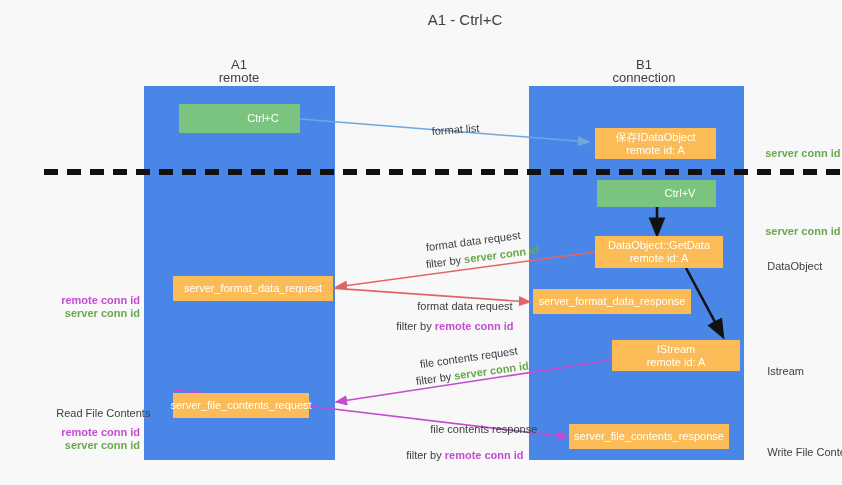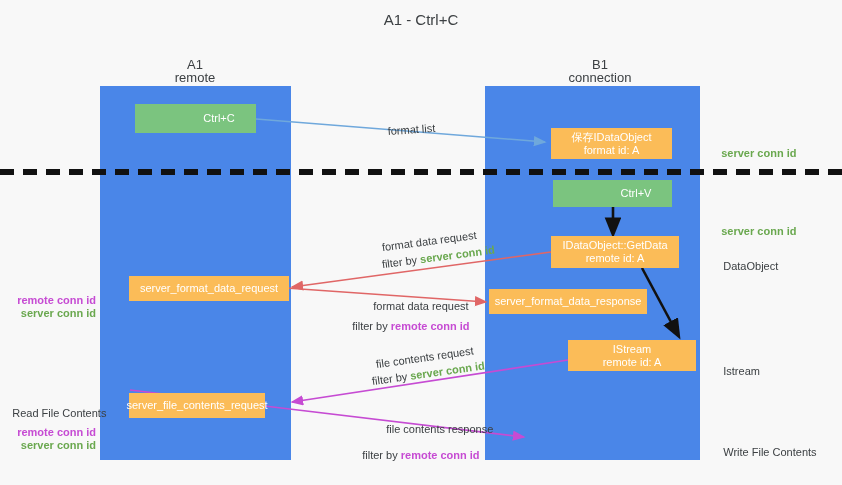--- a/index.html
+++ b/index.html
@@ -2,21 +2,21 @@
 <html><head>
 <meta charset="utf-8">
 <style>
   html,body{margin:0;padding:0;}
   body{
     width:842px;height:485px;position:relative;
     background:#f8f8f8;
     font-family:"Liberation Sans",sans-serif;
     overflow:hidden;
   }
-  #stage{position:absolute;inset:0;}
+  #stage{position:absolute;inset:0;margin-left:44px;}
   svg.layer{position:absolute;left:0;top:0;width:842px;height:485px;pointer-events:none;}
 
   .title{
     position:absolute;left:0;top:10px;width:842px;text-align:center;
     font-size:15px;color:#3c4043;line-height:20px;
   }
   .title div{white-space:pre;}
 
   .colhead{
     position:absolute;text-align:center;font-size:13px;color:#3c4043;line-height:13px;
@@ -95,49 +95,52 @@
 
     <line x1="130" y1="390" x2="524" y2="437" stroke="#c64bd3" stroke-width="1.6" marker-end="url(#ah-mag)"></line>
   </svg>
 
   <div class="box green" style="left:135px;top:104px;width:121px;height:29px;">
     <span>Ctrl+C</span>
   </div>
 
   <div class="box orange" style="left:551px;top:128px;width:121px;height:31px;">
     <span>保存IDataObject
-format id: A</span>
+remote id: A</span>
   </div>
 
   <div class="box green" style="left:553px;top:180px;width:119px;height:27px;">
     <span>Ctrl+V</span>
   </div>
 
   <div class="box orange" style="left:551px;top:236px;width:128px;height:32px;">
-    <span>IDataObject::GetData
+    <span>DataObject::GetData
 remote id: A</span>
   </div>
 
   <div class="box orange" style="left:129px;top:276px;width:160px;height:25px;">
     <span>server_format_data_request</span>
   </div>
 
   <div class="box orange" style="left:489px;top:289px;width:158px;height:25px;">
     <span>server_format_data_response</span>
   </div>
 
   <div class="box orange" style="left:568px;top:340px;width:128px;height:31px;">
     <span>IStream
 remote id: A</span>
   </div>
 
   <div class="box orange" style="left:129px;top:393px;width:136px;height:25px;">
     <span>server_file_contents_request</span>
   </div>
 
+  <div class="box orange" style="left:525px;top:424px;width:160px;height:25px;">
+    <span>server_file_contents_response</span>
+  </div>
 
   <div class="lbl rot" style="left:374px;top:111px;transform:rotate(-4deg);">
     <span>format list</span>
   </div>
 
   <div class="lbl rot" style="left:367px;top:228px;transform:rotate(-7.5deg);">
     <span>format data request</span>
   </div>
   <div class="lbl rot" style="left:367px;top:245px;transform:rotate(-7.5deg);">
     <span>filter by </span><b class="g">server conn id</b>

